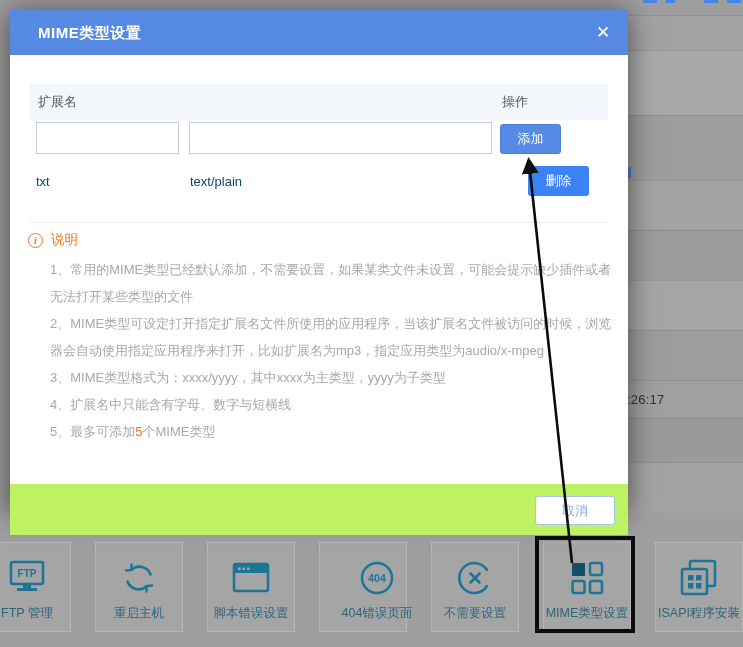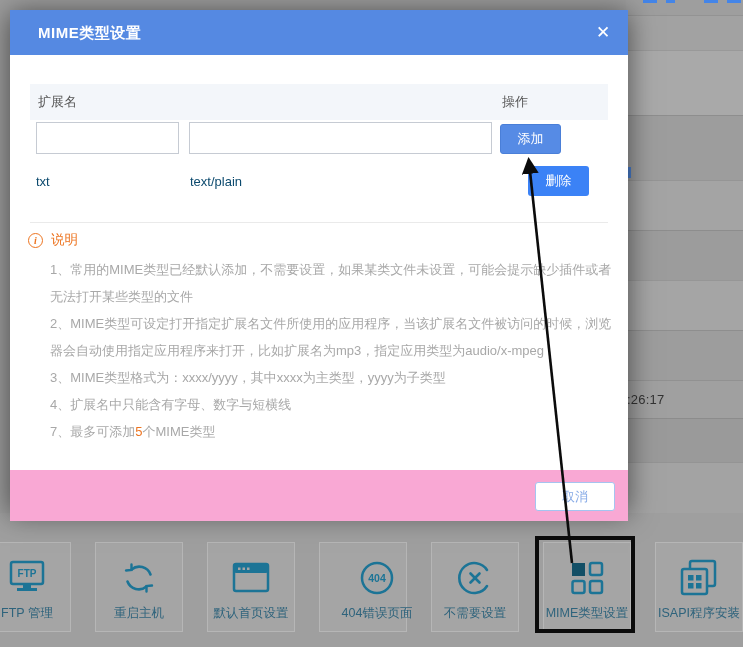--- a/index.html
+++ b/index.html
@@ -71,21 +71,21 @@
 
   .notice-head { position:absolute; left:18px; top:220px; height:20px; display:flex; align-items:center; }
   .info-icon { width:15px; height:15px; border:1.5px solid #ed7420; border-radius:50%;
     color:#ed7420; font-size:10px; font-style:italic; font-weight:bold;
     display:inline-flex; align-items:center; justify-content:center; font-family:"Liberation Serif",serif; }
   .notice-title { margin-left:8px; color:#ed7420; font-size:13.5px; }
   .notice-lines { position:absolute; left:40px; top:246px; width:570px; }
   .nline { font-size:13px; color:#a8a8a8; line-height:27px; white-space:nowrap; }
   .hl-orange { color:#ed7420; }
 
-  .m-footer { position:absolute; left:0; top:460px; width:100%; height:51px; background:#f9a8d4; }
+  .m-footer { position:absolute; left:0; top:474px; width:100%; height:51px; background:#bef264; }
   .btn-cancel { position:absolute; right:13px; top:12px; width:80px; height:29px;
     background:#fff; border:1px solid #a5c4f0; border-radius:3px;
     color:#85a9e6; font-size:13px; cursor:pointer; }
 </style>
 </head>
 <body>
 
 <div class="bg-right">
   <div class="bg-row r1"></div>
   <div class="bg-row r2"></div>
@@ -134,21 +134,21 @@
 <div class="card c3">
   <span class="ic">
     <svg width="40" height="36" viewBox="0 0 40 36">
       <rect x="3" y="4" width="34" height="27" rx="2" fill="none" stroke="#1c7496" stroke-width="2.5"></rect>
       <rect x="3" y="4" width="34" height="9" rx="2" fill="#1c7496"></rect>
       <rect x="7" y="7.5" width="2.5" height="2.5" fill="#a5a5a5"></rect>
       <rect x="11.5" y="7.5" width="2.5" height="2.5" fill="#a5a5a5"></rect>
       <rect x="16" y="7.5" width="2.5" height="2.5" fill="#a5a5a5"></rect>
     </svg>
   </span>
-  <span class="lbl">默认首页设置</span>
+  <span class="lbl">脚本错误设置</span>
 </div>
 
 <div class="card c4">
   <span class="ic">
     <svg width="40" height="40" viewBox="0 0 40 40">
       <circle cx="20" cy="20" r="15" fill="none" stroke="#1c7496" stroke-width="2.5"></circle>
       <text x="20" y="24" font-size="10.5" font-weight="bold" fill="#1c7496" text-anchor="middle" font-family="Liberation Sans, sans-serif">404</text>
     </svg>
   </span>
   <span class="lbl">404错误页面</span>
@@ -216,21 +216,21 @@
     <span class="info-icon">i</span>
     <span class="notice-title">说明</span>
   </div>
   <div class="notice-lines">
     <div class="nline">1、常用的MIME类型已经默认添加，不需要设置，如果某类文件未设置，可能会提示缺少插件或者</div>
     <div class="nline">无法打开某些类型的文件</div>
     <div class="nline">2、MIME类型可设定打开指定扩展名文件所使用的应用程序，当该扩展名文件被访问的时候，浏览</div>
     <div class="nline">器会自动使用指定应用程序来打开，比如扩展名为mp3，指定应用类型为audio/x-mpeg</div>
     <div class="nline">3、MIME类型格式为：xxxx/yyyy，其中xxxx为主类型，yyyy为子类型</div>
     <div class="nline">4、扩展名中只能含有字母、数字与短横线</div>
-    <div class="nline"><span>7、最多可添加</span><span class="hl-orange">5</span><span>个MIME类型</span></div>
+    <div class="nline"><span>5、最多可添加</span><span class="hl-orange">5</span><span>个MIME类型</span></div>
   </div>
 
   <div class="m-footer">
     <button class="btn-cancel">取消</button>
   </div>
 </div>
 
 <div class="highlight-box"></div>
 <svg class="arrow-svg" width="743" height="647" viewBox="0 0 743 647">
   <defs>

